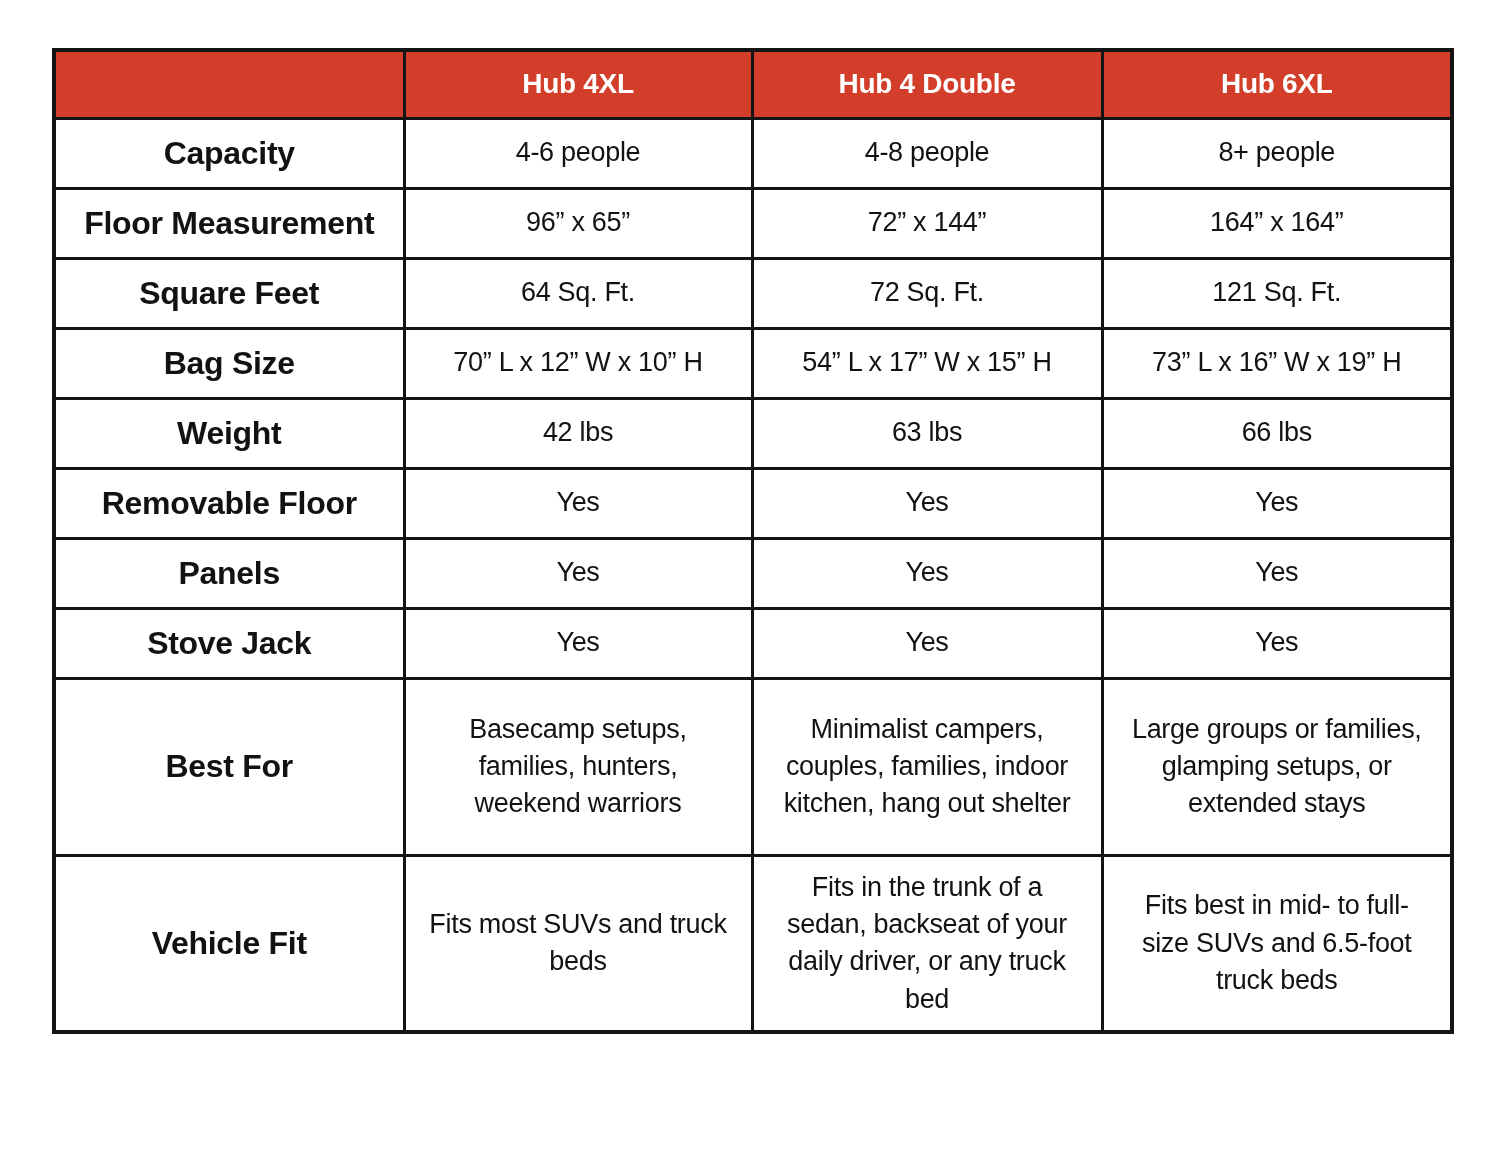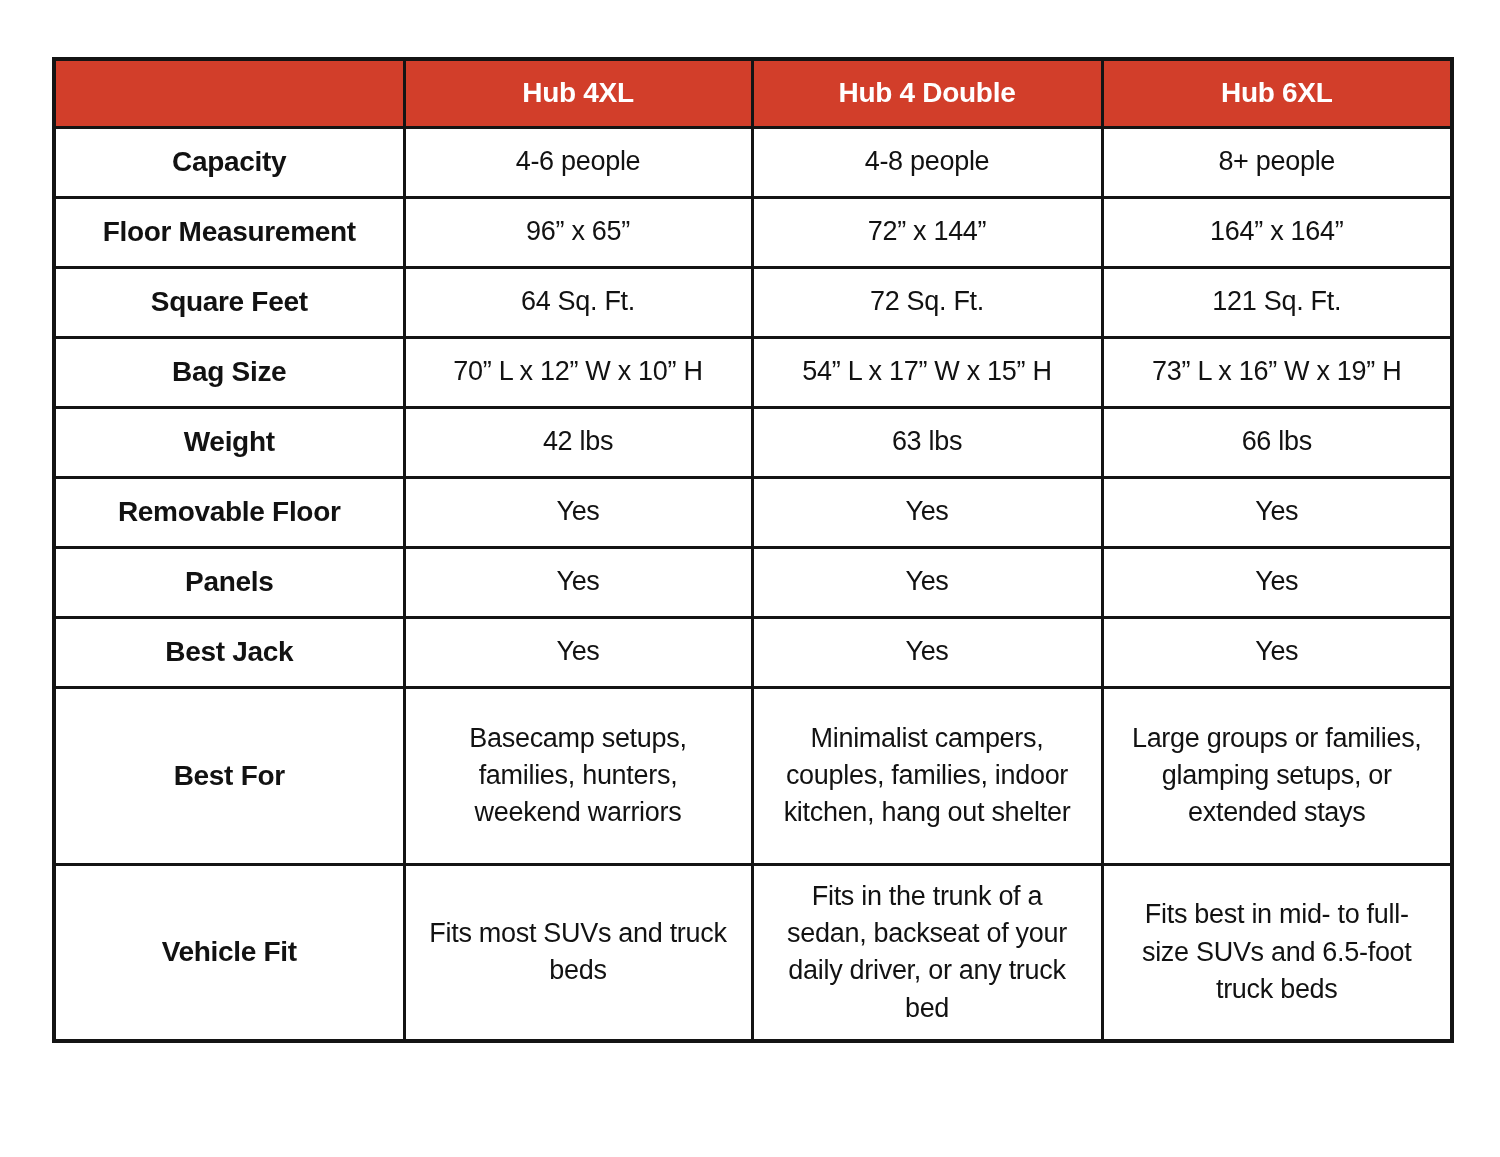--- a/index.html
+++ b/index.html
@@ -26,40 +26,39 @@
     position: absolute;
     left: 52px;
     top: 48px;
   }
   table.cmp {
     border-collapse: collapse;
     table-layout: fixed;
     width: 1398px;
     background: var(--cell-bg);
     border: 4px solid var(--border);
-    margin-top: 9px;
   }
   table.cmp th, table.cmp td {
     border: 3px solid var(--border);
     text-align: center;
     vertical-align: middle;
     letter-spacing: -0.3px;
     overflow: hidden;
   }
   thead tr { height: 68px; }
   tbody tr { height: 70px; }
   tbody tr.tall { height: 177px; }
   thead th {
     background: var(--header-bg);
     color: var(--header-text);
     font-size: 28px;
     font-weight: 700;
   }
   th.rowlabel {
-    font-size: 28px;
+    font-size: 32px;
     font-weight: 700;
     padding: 4px 12px;
     background: var(--cell-bg);
   }
   td.val {
     font-size: 27px;
     font-weight: 400;
     line-height: 1.38;
     padding: 4px 22px;
     background: var(--cell-bg);
@@ -121,21 +120,21 @@
         <td class="val">Yes</td>
         <td class="val">Yes</td>
       </tr>
       <tr>
         <th class="rowlabel">Panels</th>
         <td class="val">Yes</td>
         <td class="val">Yes</td>
         <td class="val">Yes</td>
       </tr>
       <tr>
-        <th class="rowlabel">Best Jack</th>
+        <th class="rowlabel">Stove Jack</th>
         <td class="val">Yes</td>
         <td class="val">Yes</td>
         <td class="val">Yes</td>
       </tr>
       <tr class="tall">
         <th class="rowlabel">Best For</th>
         <td class="val">Basecamp setups, families, hunters, weekend warriors</td>
         <td class="val">Minimalist campers, couples, families, indoor kitchen, hang out shelter</td>
         <td class="val">Large groups or families, glamping setups, or extended stays</td>
       </tr>

